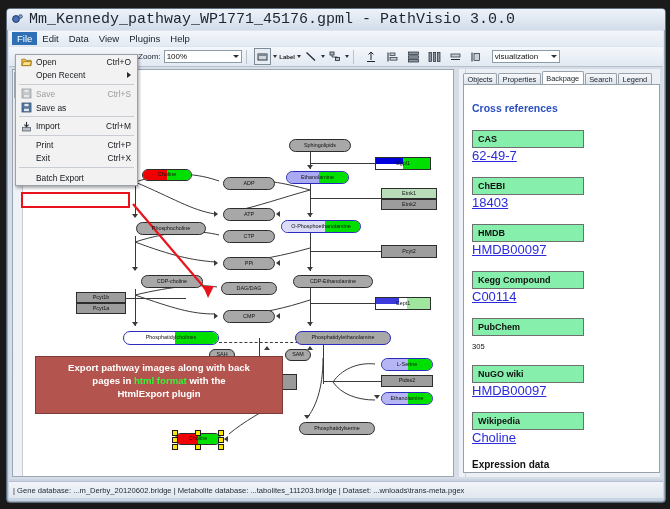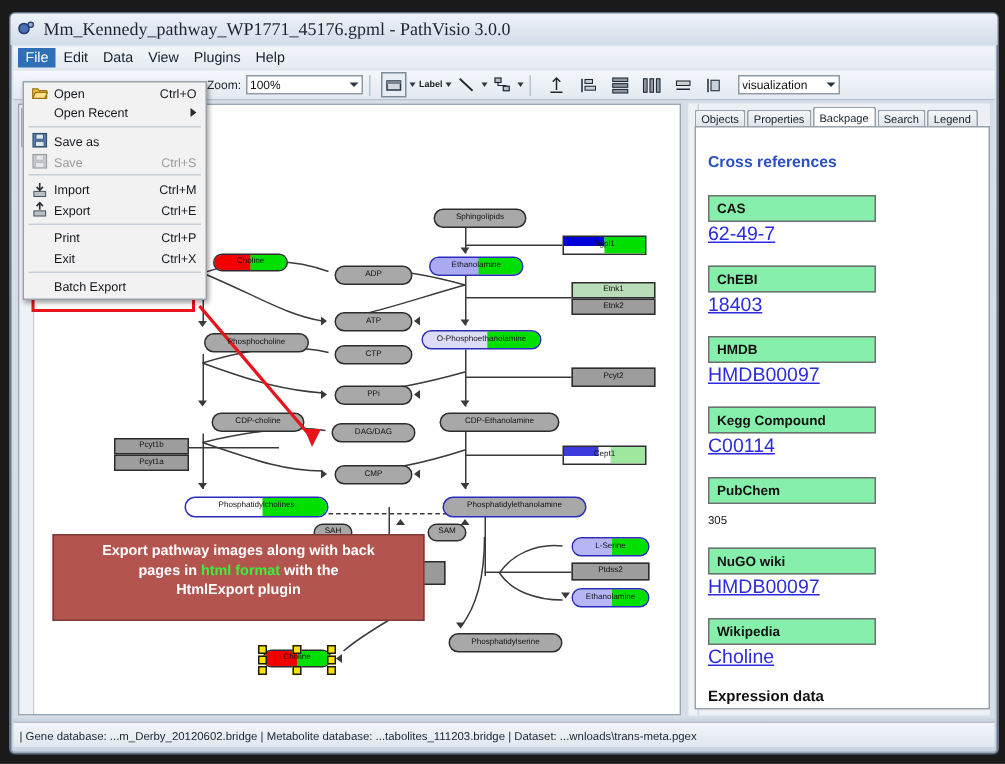--- a/index.html
+++ b/index.html
@@ -10,21 +10,21 @@
   
   .win{position:absolute;left:6px;top:8px;width:658px;height:493px;
        background:linear-gradient(#dfe6ef,#c9d4e2);border:1px solid #5f6f82;border-radius:4px;
        box-shadow:0 0 0 1px #99a6b5 inset;}
 
   .titlebar{position:absolute;left:0;top:0;width:100%;height:21px;
       background:linear-gradient(#eef3f9,#d2dcea);border-top-left-radius:3px;border-top-right-radius:3px;
       display:flex;align-items:center;padding-left:4px;box-sizing:border-box;}
   .titleicon{width:13px;height:13px;margin-right:5px;position:relative;flex:0 0 auto;}
   .titleicon svg{display:block;}
-  .titletext{font-size:12px;color:#1b2430;white-space:nowrap;font-family:Liberation Serif, serif;}
+  .titletext{font-size:15px;color:#1b2430;white-space:nowrap;font-family:Liberation Mono, monospace;}
 
   
   .menubar{position:absolute;left:2px;top:22px;width:654px;height:15px;
      background:linear-gradient(#f3f6fa,#e3eaf2);display:flex;align-items:center;padding-left:3px;box-sizing:border-box;}
   .menuitem{font-size:9.5px;color:#17202b;padding:1px 5px;white-space:nowrap;}
   .menuitem.active{background:#2f6fb5;color:#fff;}
 
   
   .toolbar{position:absolute;left:2px;top:38px;width:654px;height:20px;
      background:linear-gradient(#f4f7fb,#e2e9f1);display:flex;align-items:center;
@@ -514,65 +514,54 @@
       </span>
       <span class="mlabel">Open</span>
       <span class="macc">Ctrl+O</span>
     </div>
     <div class="mrow">
       <span class="mi"></span>
       <span class="mlabel">Open Recent</span>
       <span class="submarrow"></span>
     </div>
     <div class="msep"></div>
+    <div class="mrow disabled">
+      <span class="mi">
+        <svg width="11" height="11" viewBox="0 0 11 11">
+              <rect x="1" y="1" width="9" height="9" fill="#c9ccd0" stroke="#9a9da1" stroke-width=".8"></rect>
+              <rect x="3" y="1.4" width="5" height="3.4" fill="#e6e8ea" stroke="#b0b3b7" stroke-width=".6"></rect>
+              <rect x="2.6" y="6.4" width="5.8" height="3.2" fill="#e6e8ea" stroke="#b0b3b7" stroke-width=".6"></rect>
+            </svg>
+      </span>
+      <span class="mlabel">Save</span>
+      <span class="macc">Ctrl+S</span>
+    </div>
     <div class="mrow">
       <span class="mi">
         <svg width="11" height="11" viewBox="0 0 11 11">
               <rect x="1" y="1" width="9" height="9" fill="#5d7fb2" stroke="#33506f" stroke-width=".8"></rect>
               <rect x="3" y="1.4" width="5" height="3.4" fill="#dfe6ee" stroke="#33506f" stroke-width=".6"></rect>
               <rect x="2.6" y="6.2" width="5.8" height="3.4" fill="#dfe6ee" stroke="#33506f" stroke-width=".6"></rect>
             </svg>
       </span>
       <span class="mlabel">Save as</span>
       <span class="macc"></span>
-    </div>
-    <div class="mrow disabled">
-      <span class="mi">
-        <svg width="11" height="11" viewBox="0 0 11 11">
-              <rect x="1" y="1" width="9" height="9" fill="#c9ccd0" stroke="#9a9da1" stroke-width=".8"></rect>
-              <rect x="3" y="1.4" width="5" height="3.4" fill="#e6e8ea" stroke="#b0b3b7" stroke-width=".6"></rect>
-              <rect x="2.6" y="6.4" width="5.8" height="3.2" fill="#e6e8ea" stroke="#b0b3b7" stroke-width=".6"></rect>
-            </svg>
-      </span>
-      <span class="mlabel">Save</span>
-      <span class="macc">Ctrl+S</span>
     </div>
     <div class="msep"></div>
     <div class="mrow">
       <span class="mi">
         <svg width="11" height="11" viewBox="0 0 11 11">
               <rect x="1.6" y="6.6" width="7.8" height="3.4" fill="#b9c0c8" stroke="#4c545c" stroke-width=".7"></rect>
               <path d="M5.5 1 v4.4" stroke="#2a2f35" stroke-width="1.1"></path>
               <path d="M3.4 3.6 L5.5 5.8 L7.6 3.6" fill="none" stroke="#2a2f35" stroke-width="1.1"></path>
             </svg>
       </span>
       <span class="mlabel">Import</span>
       <span class="macc">Ctrl+M</span>
     </div>
-    <div class="mrow">
-      <span class="mi">
-        <svg width="11" height="11" viewBox="0 0 11 11">
-              <rect x="1.6" y="6.6" width="7.8" height="3.4" fill="#b9c0c8" stroke="#4c545c" stroke-width=".7"></rect>
-              <path d="M5.5 5.8 v-4.4" stroke="#2a2f35" stroke-width="1.1"></path>
-              <path d="M3.4 3.4 L5.5 1.2 L7.6 3.4" fill="none" stroke="#2a2f35" stroke-width="1.1"></path>
-            </svg>
-      </span>
-      <span class="mlabel">Export</span>
-      <span class="macc">Ctrl+E</span>
-    </div>
     <div class="msep"></div>
     <div class="mrow">
       <span class="mi"></span>
       <span class="mlabel">Print</span>
       <span class="macc">Ctrl+P</span>
     </div>
     <div class="mrow">
       <span class="mi"></span>
       <span class="mlabel">Exit</span>
       <span class="macc">Ctrl+X</span>

